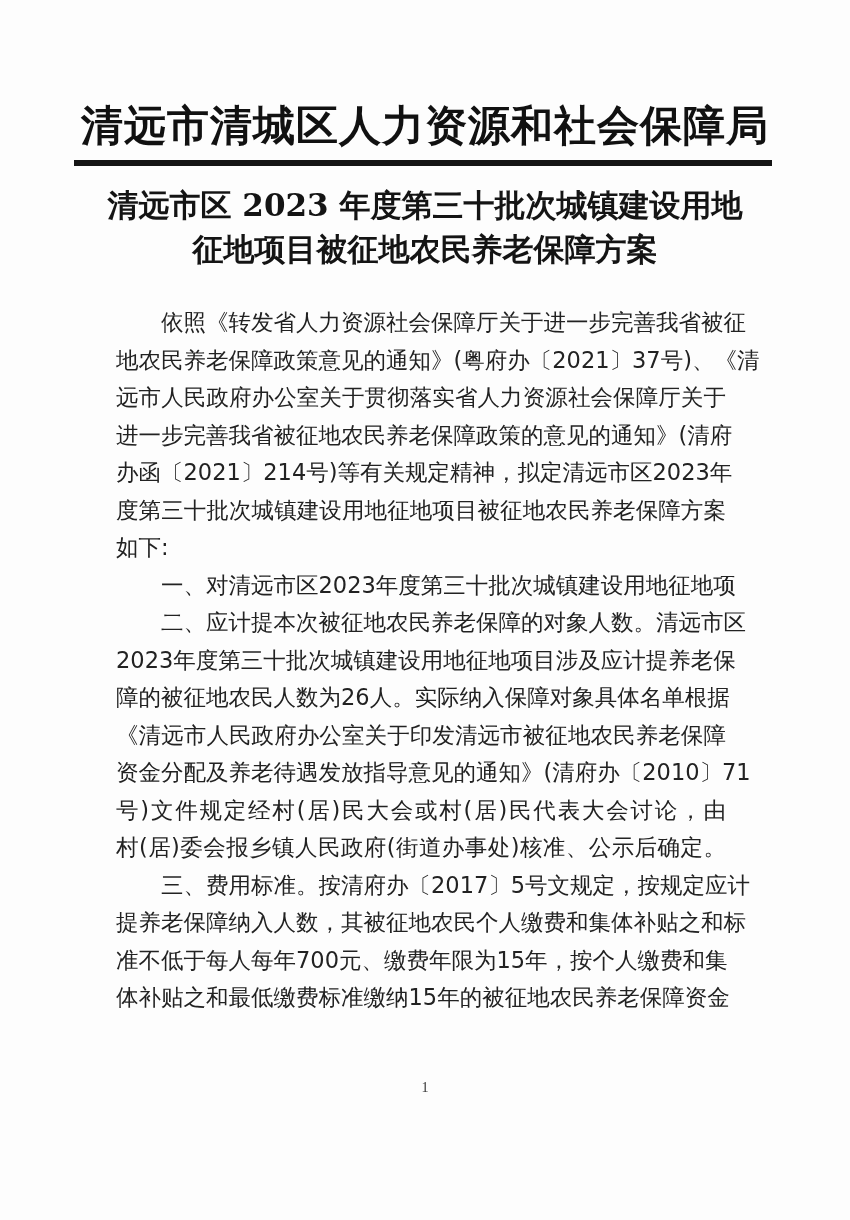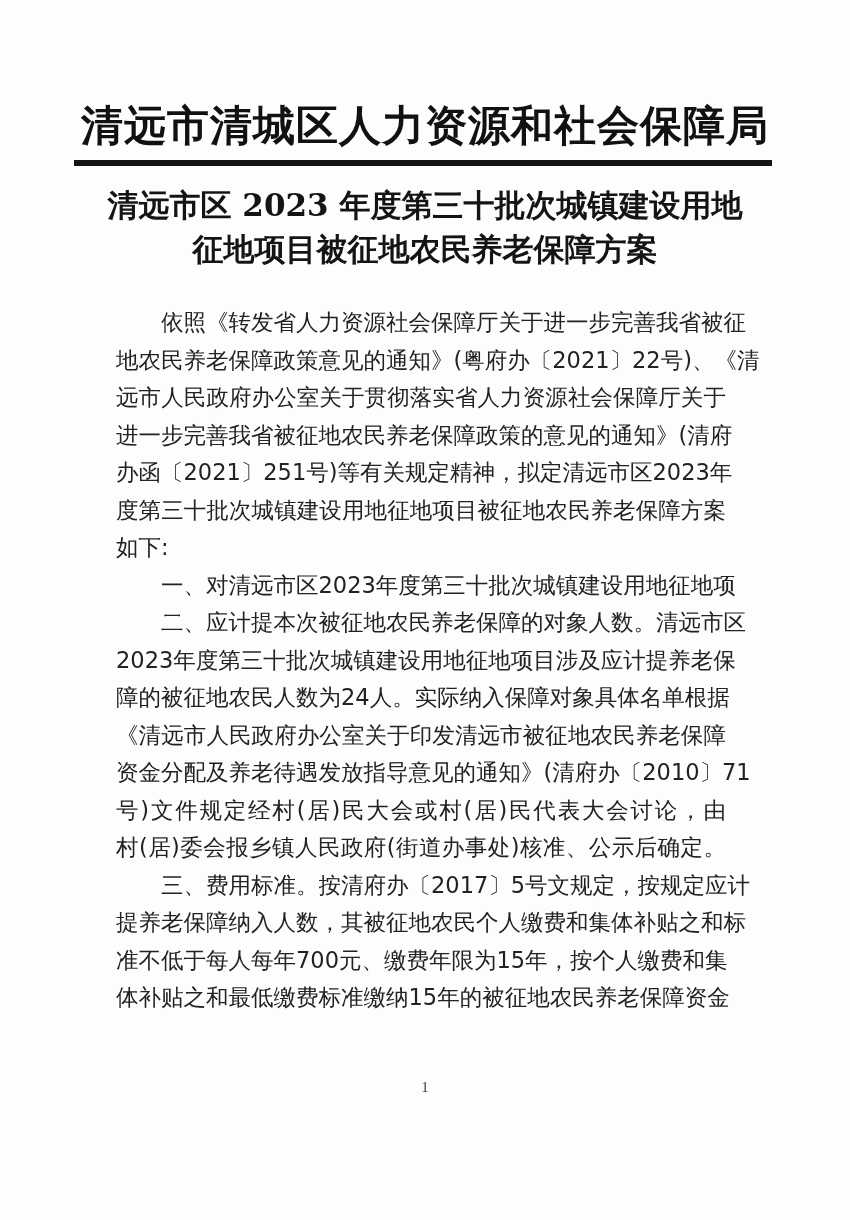--- a/index.html
+++ b/index.html
@@ -142,21 +142,21 @@
         <span>通</span>
         <span>知</span>
         <span>》</span>
         <span>(</span>
         <span>粤</span>
         <span>府</span>
         <span>办</span>
         <span>〔</span>
         <span>2021</span>
         <span>〕</span>
-        <span>22</span>
+        <span>37</span>
         <span>号</span>
         <span>)</span>
         <span>、</span>
         <span>《</span>
         <span>清</span>
       </div>
       <div class="line">
         <span>远</span>
         <span>市</span>
         <span>人</span>
@@ -214,21 +214,21 @@
         <span>(</span>
         <span>清</span>
         <span>府</span>
       </div>
       <div class="line">
         <span>办</span>
         <span>函</span>
         <span>〔</span>
         <span>2021</span>
         <span>〕</span>
-        <span>251</span>
+        <span>214</span>
         <span>号</span>
         <span>)</span>
         <span>等</span>
         <span>有</span>
         <span>关</span>
         <span>规</span>
         <span>定</span>
         <span>精</span>
         <span>神</span>
         <span>，</span>
@@ -357,21 +357,21 @@
         <span>障</span>
         <span>的</span>
         <span>被</span>
         <span>征</span>
         <span>地</span>
         <span>农</span>
         <span>民</span>
         <span>人</span>
         <span>数</span>
         <span>为</span>
-        <span>24</span>
+        <span>26</span>
         <span>人</span>
         <span>。</span>
         <span>实</span>
         <span>际</span>
         <span>纳</span>
         <span>入</span>
         <span>保</span>
         <span>障</span>
         <span>对</span>
         <span>象</span>

